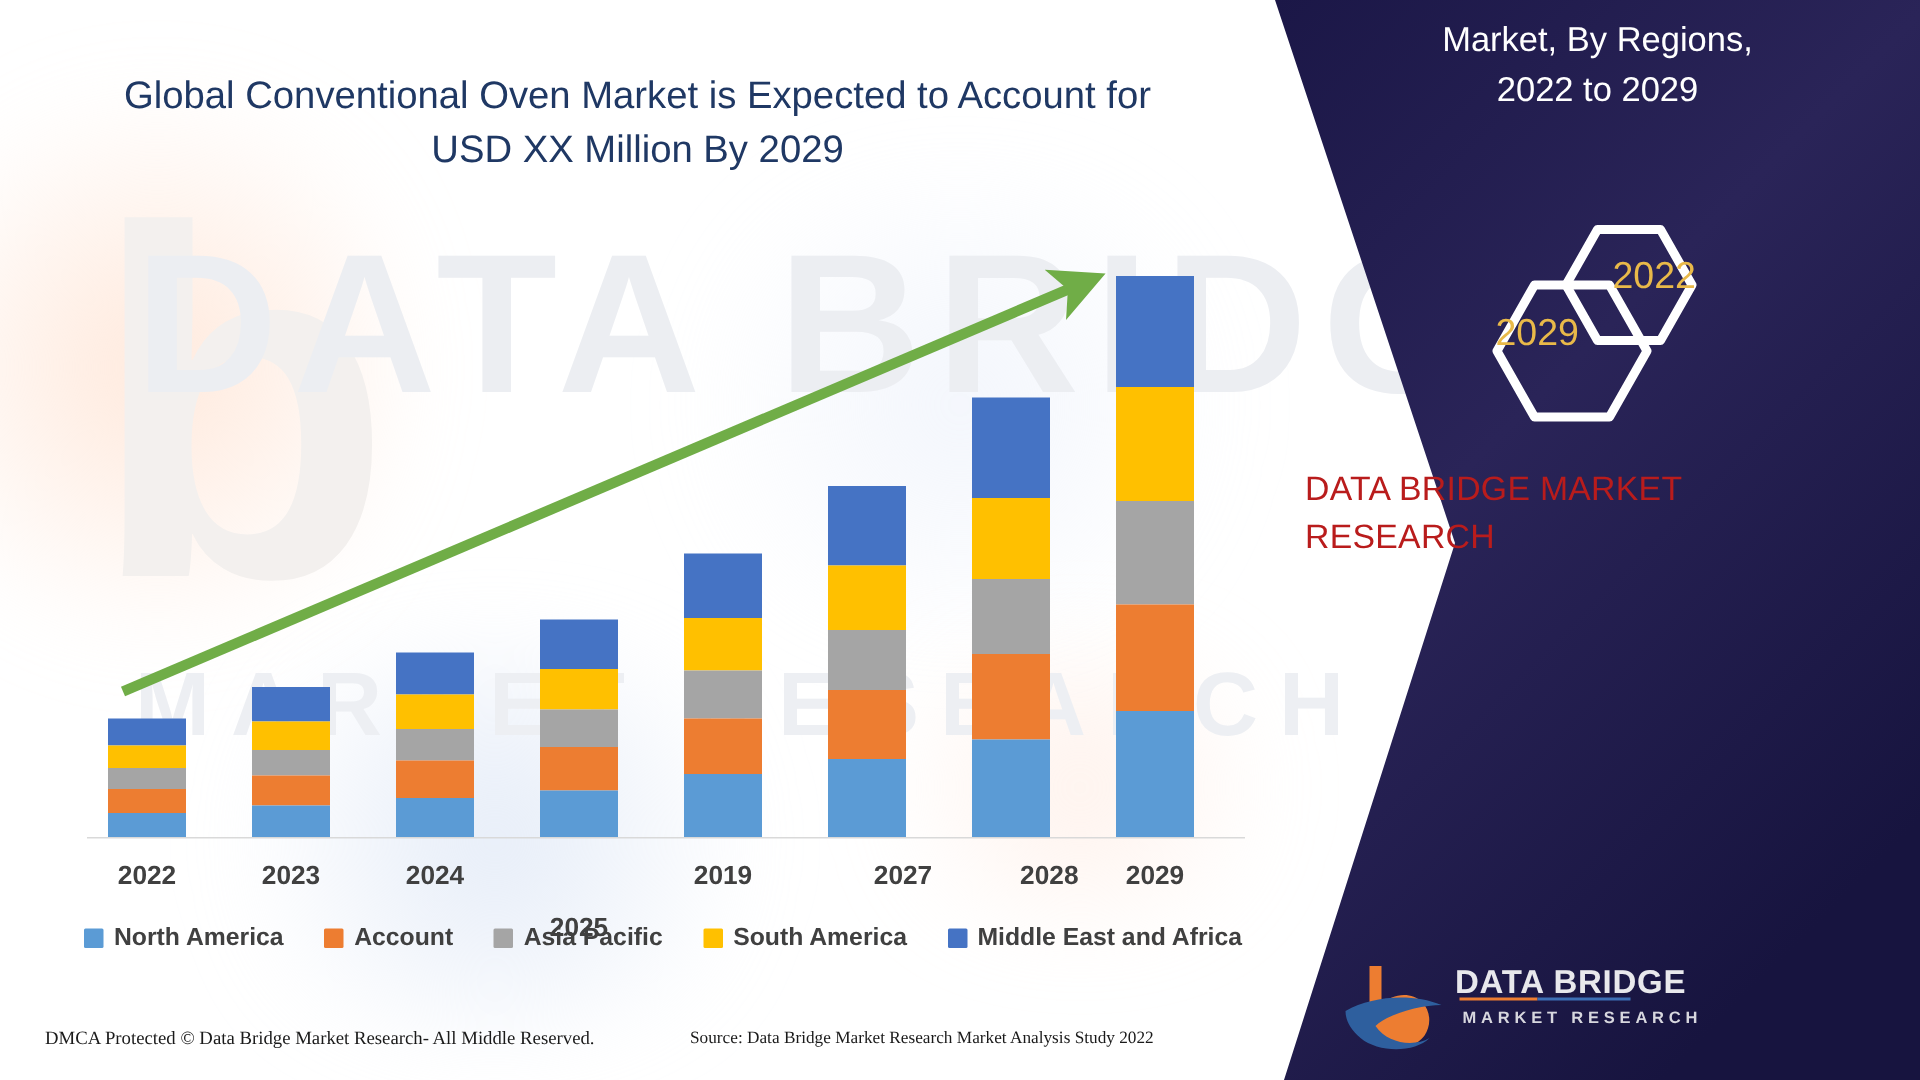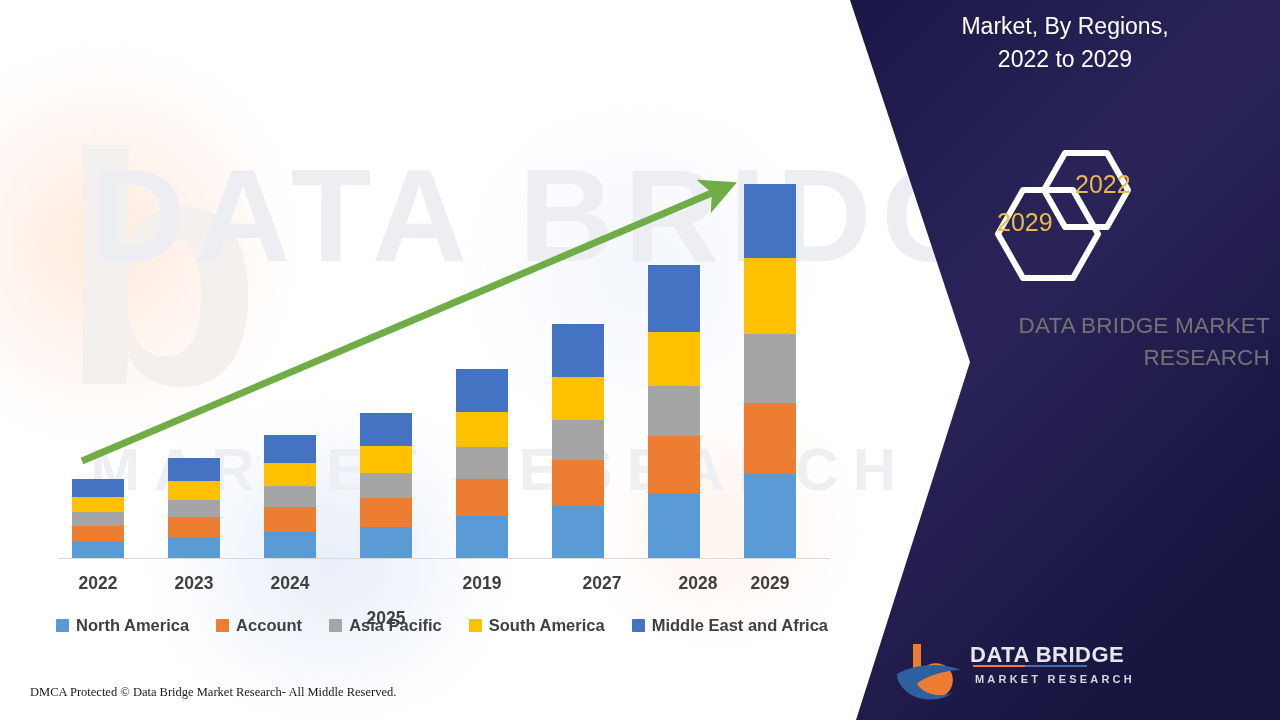--- a/index.html
+++ b/index.html
@@ -30,22 +30,22 @@
   
   .navy-panel{position:absolute;right:0;top:0;width:460px;height:720px;}
 
   
   .main-title{position:absolute;left:60px;top:46px;width:730px;text-align:center;
     color:#1f3864;font-size:25.5px;line-height:36px;font-weight:400;}
 
   .panel-title{position:absolute;right:0;top:10px;width:430px;text-align:center;
     color:#ffffff;font-size:23px;line-height:33px;font-weight:400;padding:0 15px;box-sizing:border-box;}
 
-  .dbmr-gold{position:absolute;right:10px;top:310px;width:400px;text-align:right;
-    color:#737373;font-size:22.5px;line-height:32px;font-weight:400;letter-spacing:.2px;}
+  .dbmr-gold{position:absolute;right:10px;top:310px;width:400px;text-align:left;
+    color:#b91c1c;font-size:22.5px;line-height:32px;font-weight:400;letter-spacing:.2px;}
 
   
   .hexwrap{position:absolute;left:985px;top:148px;width:200px;height:140px;}
   .hex-label{position:absolute;color:#e9b949;font-weight:400;}
   .hex-2022{left:90px;top:22px;font-size:25px;}
   .hex-2029{left:12px;top:60px;font-size:25px;}
 
   
   #chart{position:absolute;left:0;top:0;width:860px;height:600px;}
   .axis-line{position:absolute;left:58px;top:558px;width:772px;height:1px;background:#d9d9d9;}
@@ -159,21 +159,21 @@
           <div class="seg" style="height: 84px; background: rgb(91, 155, 213);"></div>
         </div>
       </div>
     <div id="xlabels">
         <div class="xlabel" style="left: 53px;">2022</div>
         <div class="xlabel" style="left: 149px;">2023</div>
         <div class="xlabel" style="left: 245px;">2024</div>
         <div class="xlabel" style="left: 341px; margin-top: 35px;">2025</div>
         <div class="xlabel" style="left: 437px;">2019</div>
         <div class="xlabel" style="left: 557px;">2027</div>
-        <div class="xlabel" style="left: 653px;">2028</div>
+        <div class="xlabel" style="left: 629px; text-align: right;">2028</div>
         <div class="xlabel" style="left: 725px;">2029</div>
       </div>
   </div>
 
   <div class="legend" id="legend">
       <div class="legend-item">
         <span class="swatch" style="background: rgb(91, 155, 213);"></span>
         <span class="legend-text">North America</span>
       </div>
       <div class="legend-item">
@@ -187,22 +187,24 @@
       <div class="legend-item">
         <span class="swatch" style="background: rgb(255, 192, 0);"></span>
         <span class="legend-text">South America</span>
       </div>
       <div class="legend-item">
         <span class="swatch" style="background: rgb(69, 115, 196);"></span>
         <span class="legend-text">Middle East and Africa</span>
       </div>
     </div>
 
+  <div class="main-title">Global Conventional Oven Market is Expected to Account for USD XX Million By 2029</div>
 
   <div class="footer-left">DMCA Protected © Data Bridge Market Research- All Middle Reserved.</div>
+  <div class="footer-src">Source: Data Bridge Market Research Market Analysis Study 2022</div>
 
   <div class="navy-panel">
     <svg width="460" height="720" style="position:absolute;left:0;top:0;">
       <defs>
         <linearGradient id="navyGrad" x1="0" y1="0" x2="0.6" y2="1">
           <stop offset="0%" stop-color="#1b1747"></stop>
           <stop offset="45%" stop-color="#2a2458"></stop>
           <stop offset="100%" stop-color="#17143f"></stop>
         </linearGradient>
       </defs>

